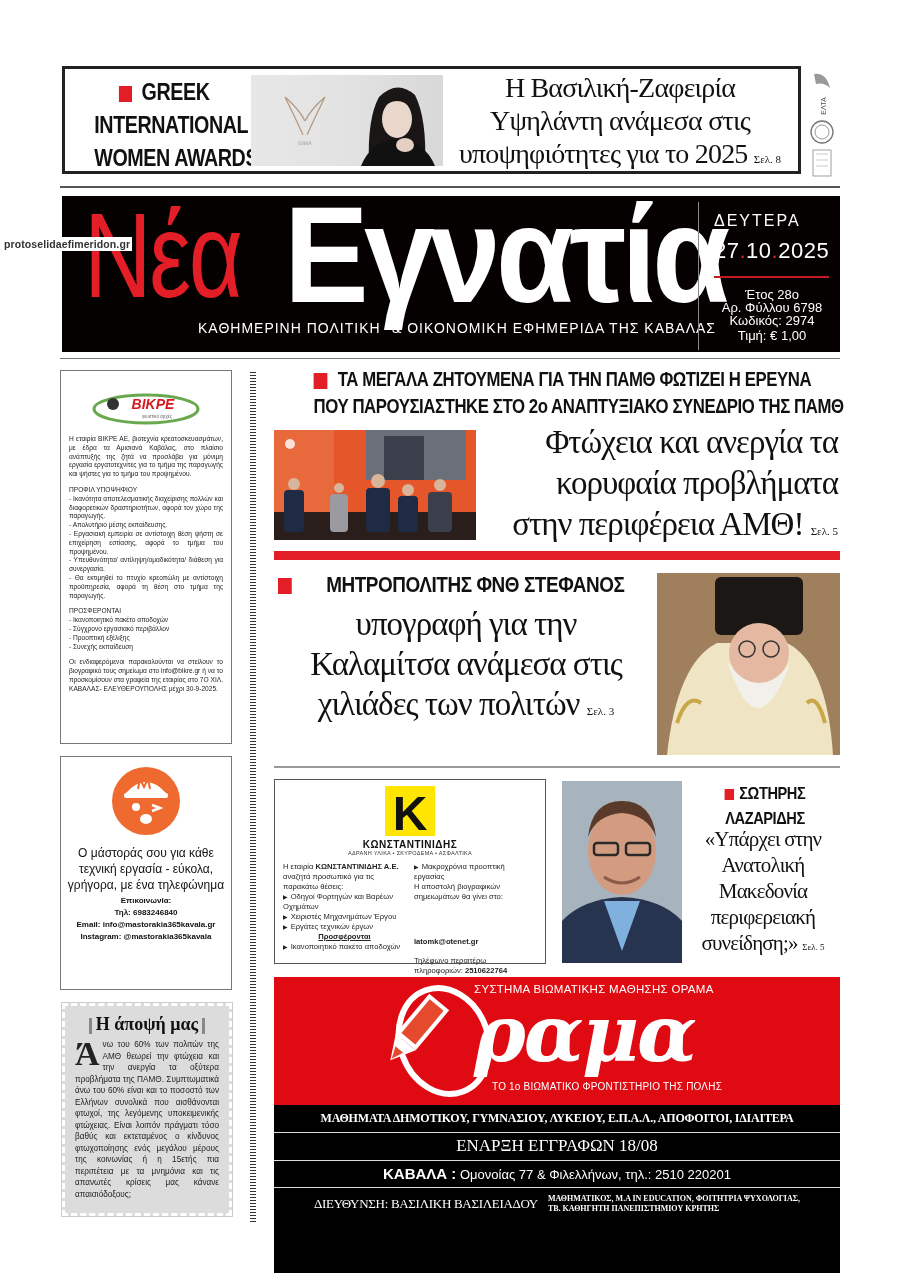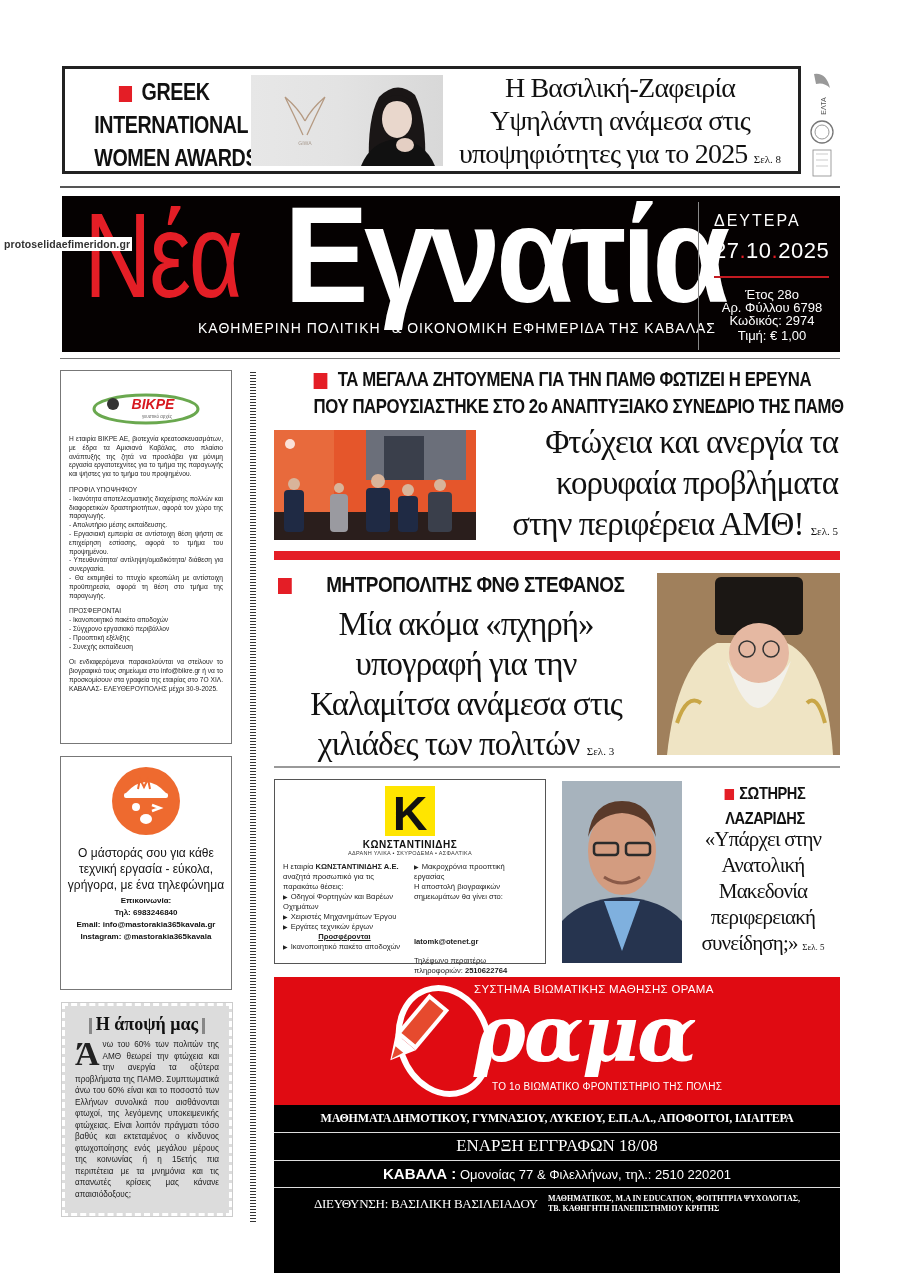--- a/index.html
+++ b/index.html
@@ -245,21 +245,20 @@
 </svg>
 <div id="lead-headline" class="abs serif">
   <div>Φτώχεια και ανεργία τα</div>
   <div>κορυφαία προβλήματα</div>
   <div><span>στην περιφέρεια ΑΜΘ!</span> <span class="sel">Σελ. 5</span></div>
 </div>
 <div id="lead-redbar" class="abs"></div>
 
 <div id="metro-kicker" class="abs"><span class="redsq" style="margin-right:40px;"></span><span>ΜΗΤΡΟΠΟΛΙΤΗΣ ΦΝΘ ΣΤΕΦΑΝΟΣ</span></div>
 <div id="metro-headline" class="abs serif">
-  <div>Μία ακόμα «πχηρή»</div>
   <div>υπογραφή για την</div>
   <div>Καλαμίτσα ανάμεσα στις</div>
   <div><span>χιλιάδες των πολιτών</span> <span class="sel">Σελ. 3</span></div>
 </div>
 <svg id="metro-photo" class="abs" viewBox="0 0 183 182">
   <rect width="183" height="182" fill="#a0805c"></rect>
   <path d="M10 182 Q20 90 60 70 L130 70 Q170 90 176 182 Z" fill="#efe4c4"></path>
   <path d="M20 150 Q30 120 44 130 M150 130 Q160 120 168 150" stroke="#c9a646" stroke-width="4" fill="none"></path>
   <rect x="58" y="4" width="88" height="58" rx="6" fill="#1b1714"></rect>
   <ellipse cx="102" cy="80" rx="30" ry="30" fill="#e5b8a2"></ellipse>

